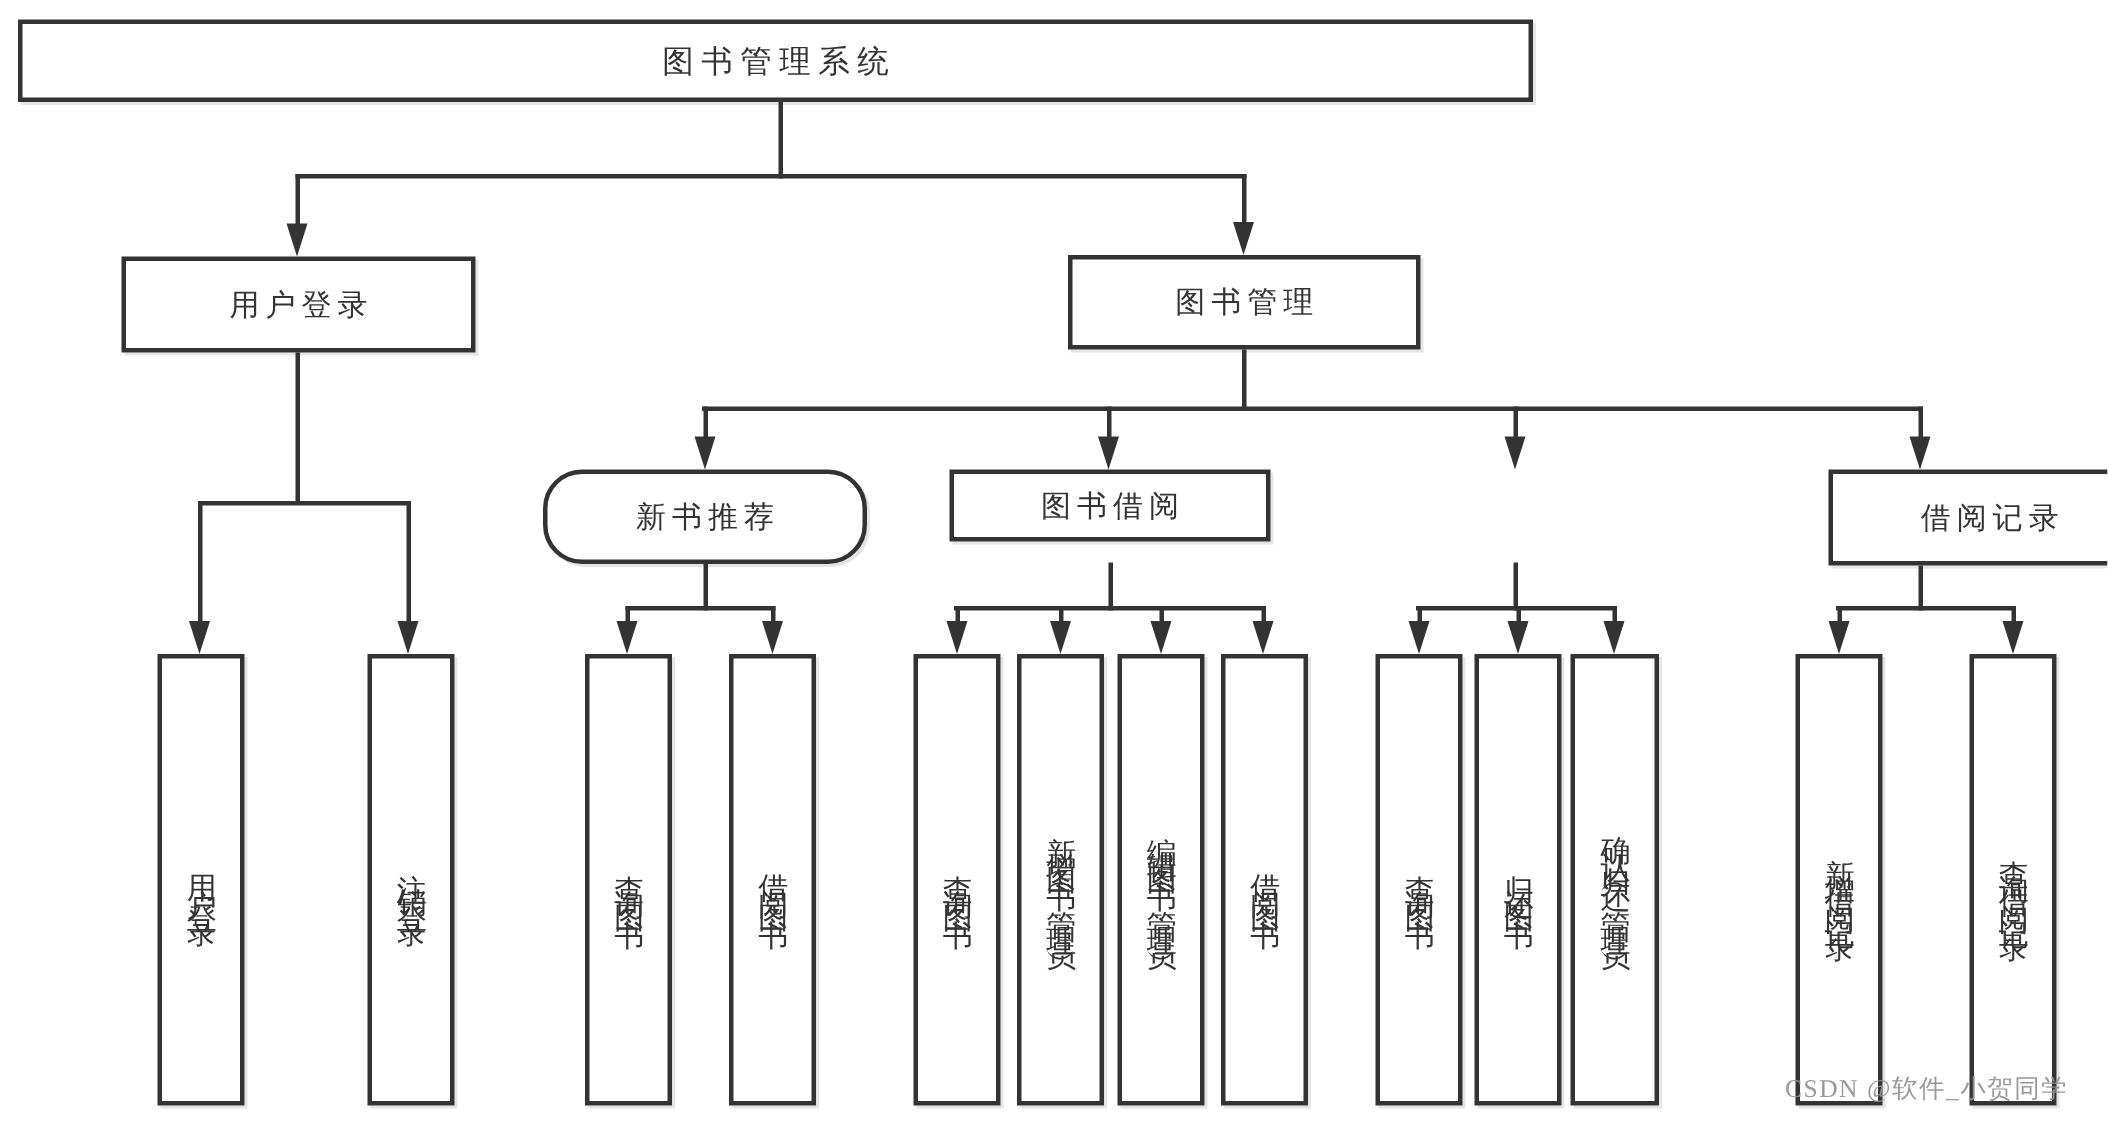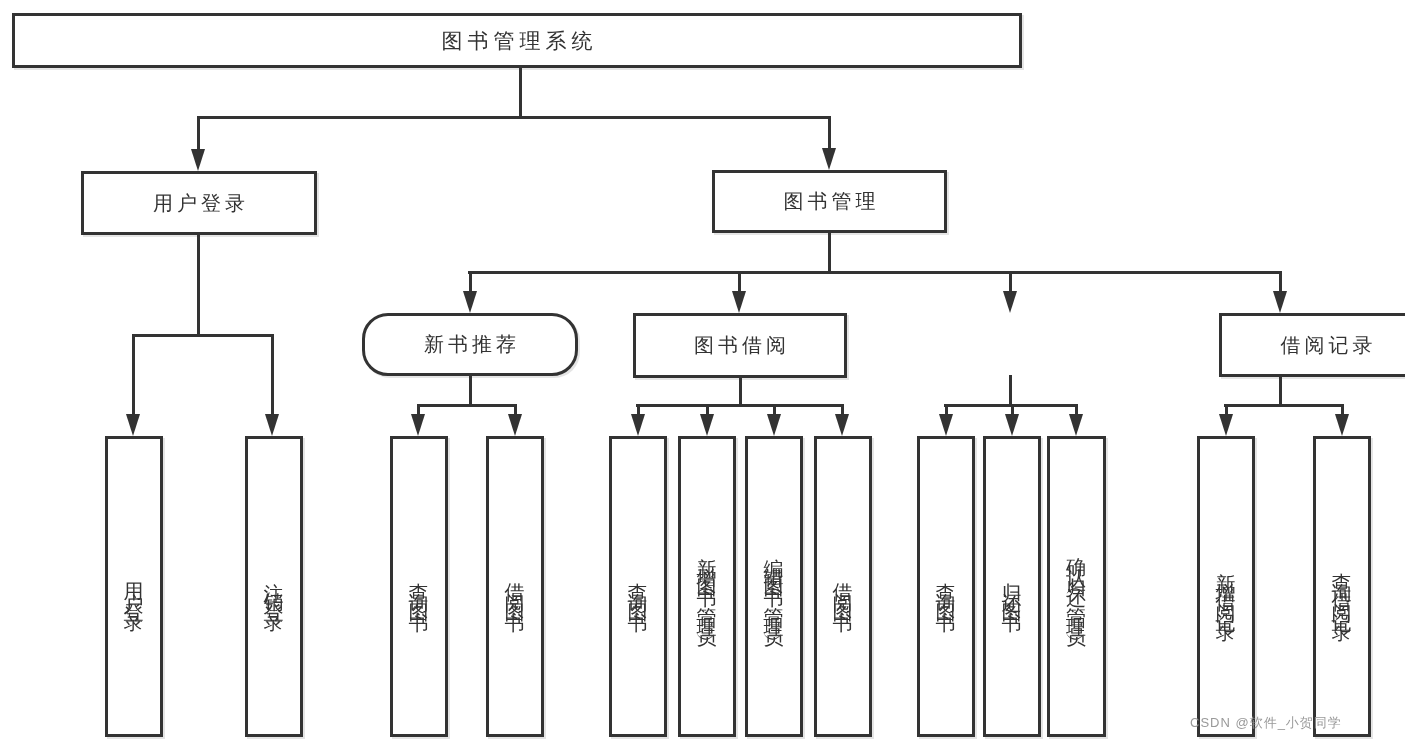--- a/index.html
+++ b/index.html
@@ -1,20 +1,20 @@
 <!DOCTYPE html>
 <html><head>
 <meta charset="utf-8">
 <style>
   html,body{margin:0;padding:0;background:#fff;}
   #stage{
     position:relative;
     width:1405px;height:747px;
     background:#ffffff;
-    font-family:Liberation Sans, sans-serif;
+    font-family:Liberation Serif, serif;
     color:#333333;
     overflow:hidden;
   }
   .box{
     position:absolute;
     box-sizing:border-box;
     border:3px solid #333333;
     background:#ffffff;
     display:flex;align-items:center;justify-content:center;
     box-shadow:2px 2px 0 rgba(80,80,80,0.15);
@@ -32,21 +32,21 @@
   .hline{position:absolute;height:3px;background:#333333;}
   .arrow{
     position:absolute;width:0;height:0;
     border-left:7px solid transparent;
     border-right:7px solid transparent;
     border-top:22px solid #333333;
   }
   .watermark{
     position:absolute;
     left:1190px;top:714px;
-    font-size:13px;
+    font-size:17px;
     color:rgba(148,148,148,0.95);
     letter-spacing:1px;
     white-space:nowrap;
     z-index:5;
   }
 </style>
 </head>
 <body>
 
 <div id="stage">
@@ -60,21 +60,21 @@
   </div>
 
   <div class="box hnode" style="left:712px;top:170px;width:235px;height:63px;">
     <span>图书管理</span>
   </div>
 
   <div class="box hnode" style="left:362px;top:313px;width:216px;height:63px;border-radius:26px;">
     <span>新书推荐</span>
   </div>
 
-  <div class="box hnode" style="left:633px;top:313px;width:214px;height:65px;">
+  <div class="box hnode" style="left:633px;top:313px;width:214px;height:48px;">
     <span>图书借阅</span>
   </div>
 
 
   <div class="box hnode" style="left:1172px;top:313px;width:215px;height:64px;margin-left:47px;">
     <span>借阅记录</span>
   </div>
 
   <div class="box leaf" style="left:105px;top:436px;width:58px;height:301px;">
     <span>用户登录</span>

